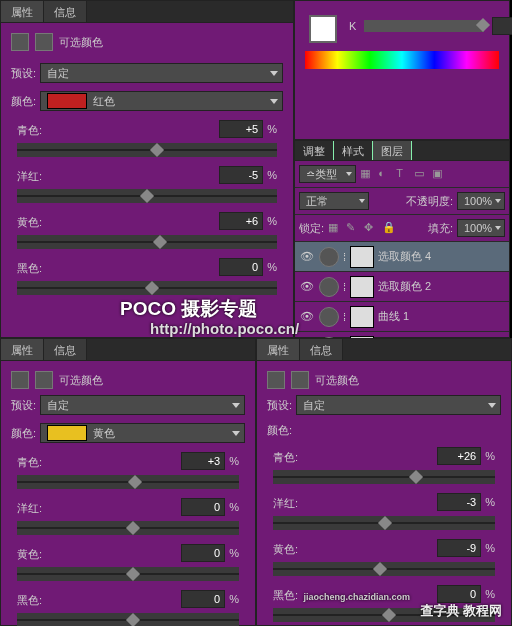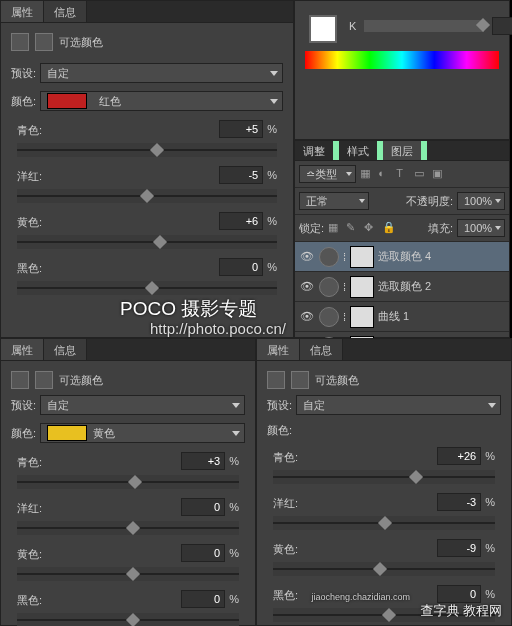--- a/index.html
+++ b/index.html
@@ -1,17 +1,17 @@
 <!DOCTYPE html>
 <html><head>
 <meta charset="utf-8">
 <style>
 *{margin:0;padding:0;box-sizing:border-box;font-family:"Microsoft YaHei",sans-serif;font-size:11px;color:#ccc}
 body{background:#000;width:512px;height:626px;overflow:hidden;position:relative}
-.panel{background:#404040;border:1px solid #222;position:absolute}
+.panel{background:#701a75;border:1px solid #222;position:absolute}
 .tab-bar{display:flex;background:#2a2a2a;border-bottom:1px solid #222;height:22px}
 .tab{padding:4px 10px;background:#3a3a3a;border-right:1px solid #222;cursor:pointer}
 .tab.active{background:#454545}
 .panel-body{padding:8px}
 .icon-row{display:flex;align-items:center;gap:6px;padding:2px}
 .icon-sq{width:18px;height:18px;background:#555;border:1px solid #777;display:inline-block}
 .label-row{display:flex;align-items:center;gap:4px;padding:4px 2px}
 .dropdown{flex:1;background:#4a4a4a;border:1px solid #222;height:20px;display:flex;align-items:center;padding:0 6px;position:relative}
 .dropdown::after{content:"";position:absolute;right:4px;top:7px;border-left:4px solid transparent;border-right:4px solid transparent;border-top:5px solid #ccc}
 .color-chip{width:40px;height:16px;border:1px solid #000;display:inline-block}
@@ -24,32 +24,32 @@
 .radio-row{display:flex;justify-content:center;gap:16px;padding:6px}
 .radio{width:12px;height:12px;border-radius:50%;border:1px solid #888;display:inline-block;position:relative}
 .radio.on::after{content:"";position:absolute;top:2px;left:2px;width:6px;height:6px;border-radius:50%;background:#7cf}
 .color-swatch{width:28px;height:28px;background:#fff;border:2px solid #666;position:relative}
 .color-swatch::before{content:"";position:absolute;top:-6px;left:-6px;width:28px;height:28px;background:#000;border:2px solid #666;z-index:-1}
 .k-slider{display:flex;align-items:center;gap:8px;margin-left:12px}
 .k-track{width:120px;height:12px;background:#555;position:relative}
 .k-track::after{content:"";position:absolute;right:-4px;top:0;width:10px;height:10px;background:#888;transform:rotate(45deg)}
 .spectrum{height:18px;background:linear-gradient(90deg,red,yellow,lime,cyan,blue,magenta,red);margin:8px 2px}
 .mini-tab-bar{display:flex;background:#2a2a2a;height:20px;border-bottom:1px solid #222}
-.mini-tab{padding:3px 8px;border-right:6px solid #86efac}
+.mini-tab{padding:3px 8px;border-right:1px solid #86efac}
 .mini-tab.active{background:#454545}
 .tool-row{display:flex;align-items:center;gap:4px;padding:4px;border-bottom:1px solid #2a2a2a}
 .sel{background:#4a4a4a;border:1px solid #222;height:18px;padding:0 18px 0 6px;position:relative;display:flex;align-items:center}
 .sel::after{content:"";position:absolute;right:3px;top:6px;border-left:3px solid transparent;border-right:3px solid transparent;border-top:4px solid #ccc}
 .layers{max-height:170px;overflow:hidden}
 .layer{display:flex;align-items:center;height:30px;border-bottom:1px solid #2a2a2a;gap:4px;padding:0 4px}
 .layer.sel-layer{background:#5a6a7a}
 .eye{width:16px;height:16px;display:flex;align-items:center;justify-content:center;color:#ccc}
 .thumb{width:24px;height:22px;background:#ddd;border:1px solid #000}
 .adj-icon{width:20px;height:20px;border-radius:50%;background:#555;border:1px solid #777}
-.watermark{position:absolute;color:#fff;font-weight:normal;z-index:10;text-shadow:0 0 3px #000}
+.watermark{position:absolute;color:#fff;font-weight:bold;z-index:10;text-shadow:0 0 3px #000}
 .wm1{top:296px;left:120px;font-size:19px}
 .wm2{top:320px;left:150px;font-size:15px;color:#ddd}
 .wm3{bottom:6px;right:10px;font-size:13px;color:#eee}
 .wm4{bottom:24px;right:102px;font-size:9px;color:#ccc}
 .pct{margin-left:4px}
 .icon{width:14px;height:14px;display:inline-block;color:#999}
 </style>
 </head>
 <body>
 
@@ -67,21 +67,21 @@
     <div class="label-row" style="margin-top:6px">
       <span>预设:</span>
       <div class="dropdown">
           <span>自定</span>
         </div>
     </div>
     <div class="label-row">
       <span>颜色:</span>
       <div class="dropdown">
         <span class="color-chip" style="background:#c02020"></span>
-        <span style="margin-left:12px">红色</span>
+        <span style="margin-left:6px">红色</span>
       </div>
     </div>
     <div class="slider-group">
       <div class="slider-row">
           <span>青色:</span>
           <span><input class="num-input" value="+5" style=""><span class="pct">%</span></span>
         </div>
       <div class="slider-track">
           <div class="slider-handle" style="left:52%"></div>
         </div>

